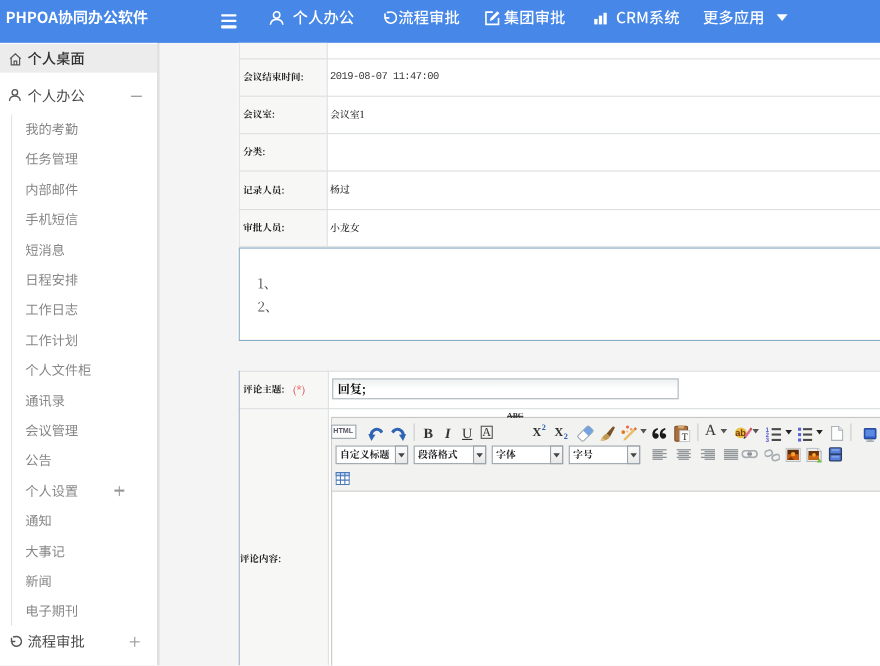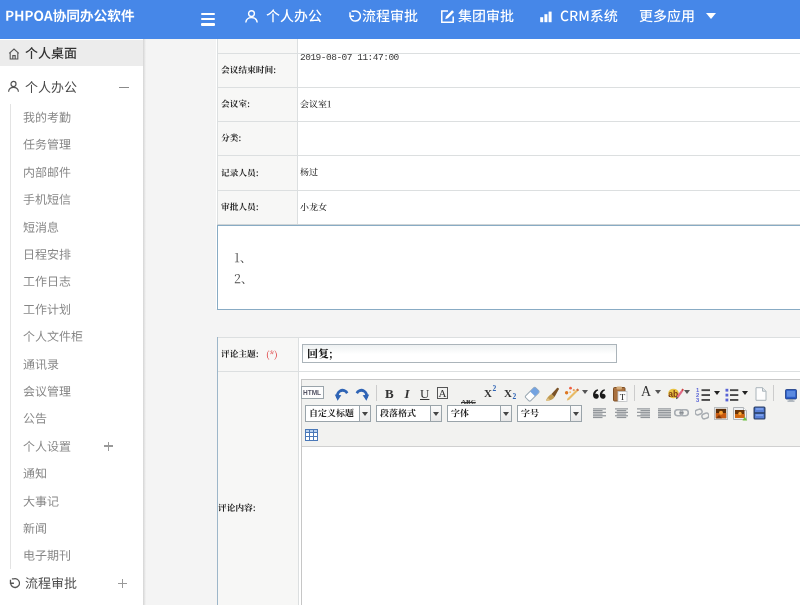--- a/index.html
+++ b/index.html
@@ -439,21 +439,21 @@
   </svg>
 <svg style="position:absolute;left:220.5px;top:199.8px;overflow:visible;fill:#222222" width="40" height="14">
     <g transform="translate(0,10.00) scale(0.008700,-0.008700)">
       <use href="#g99" x="0"></use>
       <use href="#g100" x="1000"></use>
       <use href="#g97" x="2000"></use>
       <use href="#g98" x="3000"></use>
       <use href="#g91" x="4000"></use>
     </g>
   </svg>
-<div style="position:absolute;left:300px;top:52px;width:110px;height:11px;font:9.5px 'Liberation Mono',monospace;letter-spacing:-0.5px;color:#3a3a3a">2019-08-07 11:47:00</div>
+<div style="position:absolute;left:300px;top:64px;width:110px;height:11px;font:9.5px 'Liberation Mono',monospace;letter-spacing:-0.5px;color:#3a3a3a">2019-08-07 11:47:00</div>
 <svg style="position:absolute;left:300.0px;top:96.9px;overflow:visible;fill:#222222" width="33" height="15">
     <g transform="translate(0,10.35) scale(0.009000,-0.009000)">
       <use href="#g101" x="0"></use>
       <use href="#g102" x="1000"></use>
       <use href="#g103" x="2000"></use>
       <use href="#g104" x="3000"></use>
     </g>
   </svg>
 <svg style="position:absolute;left:300.0px;top:165.2px;overflow:visible;fill:#222222" width="20" height="15">
     <g transform="translate(0,10.35) scale(0.009000,-0.009000)">
@@ -528,21 +528,21 @@
   </svg>
 <svg style="position:absolute;left:354.0px;top:385.5px" width="16" height="16" viewBox="0 0 16 16">
     <path d="M12.5 11.5 C13.5 5.5 8 2.5 4 5.5 L2.8 7.2" fill="none" stroke="#2f64b5" stroke-width="2.8"></path>
     <path d="M15.2 8.5 L8.7 9.3 L12.4 14.8 Z" fill="#2f64b5"></path>
   </svg>
 <div style="position:absolute;left:375.5px;top:385px;width:1px;height:16px;background:#ccc"></div>
 <div style="position:absolute;left:385.0px;top:385.5px;font:bold 13px 'Liberation Serif',serif;color:#333">B</div>
 <div style="position:absolute;left:404.5px;top:385.5px;font:italic bold 13px 'Liberation Serif',serif;color:#333">I</div>
 <div style="position:absolute;left:420.0px;top:385.5px;font:13px 'Liberation Serif',serif;color:#333;text-decoration:underline">U</div>
 <div style="position:absolute;left:436.5px;top:387.0px;font:11px 'Liberation Serif',serif;color:#333;border:1px solid #555;line-height:10px;padding:0 1px">A</div>
-<div style="position:absolute;left:461.0px;top:398px;font:bold 7px 'Liberation Serif',serif;color:#333;text-decoration:line-through">ABC</div>
+<div style="position:absolute;left:461.0px;top:374px;font:bold 7px 'Liberation Serif',serif;color:#333;text-decoration:line-through">ABC</div>
 <div style="position:absolute;left:484.0px;top:386.5px;font:bold 11px 'Liberation Serif',serif;color:#333">X</div>
 <div style="position:absolute;left:492.5px;top:383.5px;font:bold 7.5px 'Liberation Serif',serif;color:#2f64b5">2</div>
 <div style="position:absolute;left:504.0px;top:386.5px;font:bold 11px 'Liberation Serif',serif;color:#333">X</div>
 <div style="position:absolute;left:512.5px;top:391.5px;font:bold 7.5px 'Liberation Serif',serif;color:#2f64b5">2</div>
 <svg style="position:absolute;left:523.5px;top:385.5px" width="16" height="16" viewBox="0 0 16 16">
     <g transform="rotate(-45 8 8)">
       <rect x="1" y="4.8" width="14" height="7" rx="1.5" fill="#fff" stroke="#9aa8b2" stroke-width="1"></rect>
       <path d="M8.5 4.8 L13.5 4.8 Q15 4.8 15 6.8 L15 9.8 Q15 11.8 13.5 11.8 L8.5 11.8 Z" fill="#74a3e0"></path>
     </g>
   </svg>

